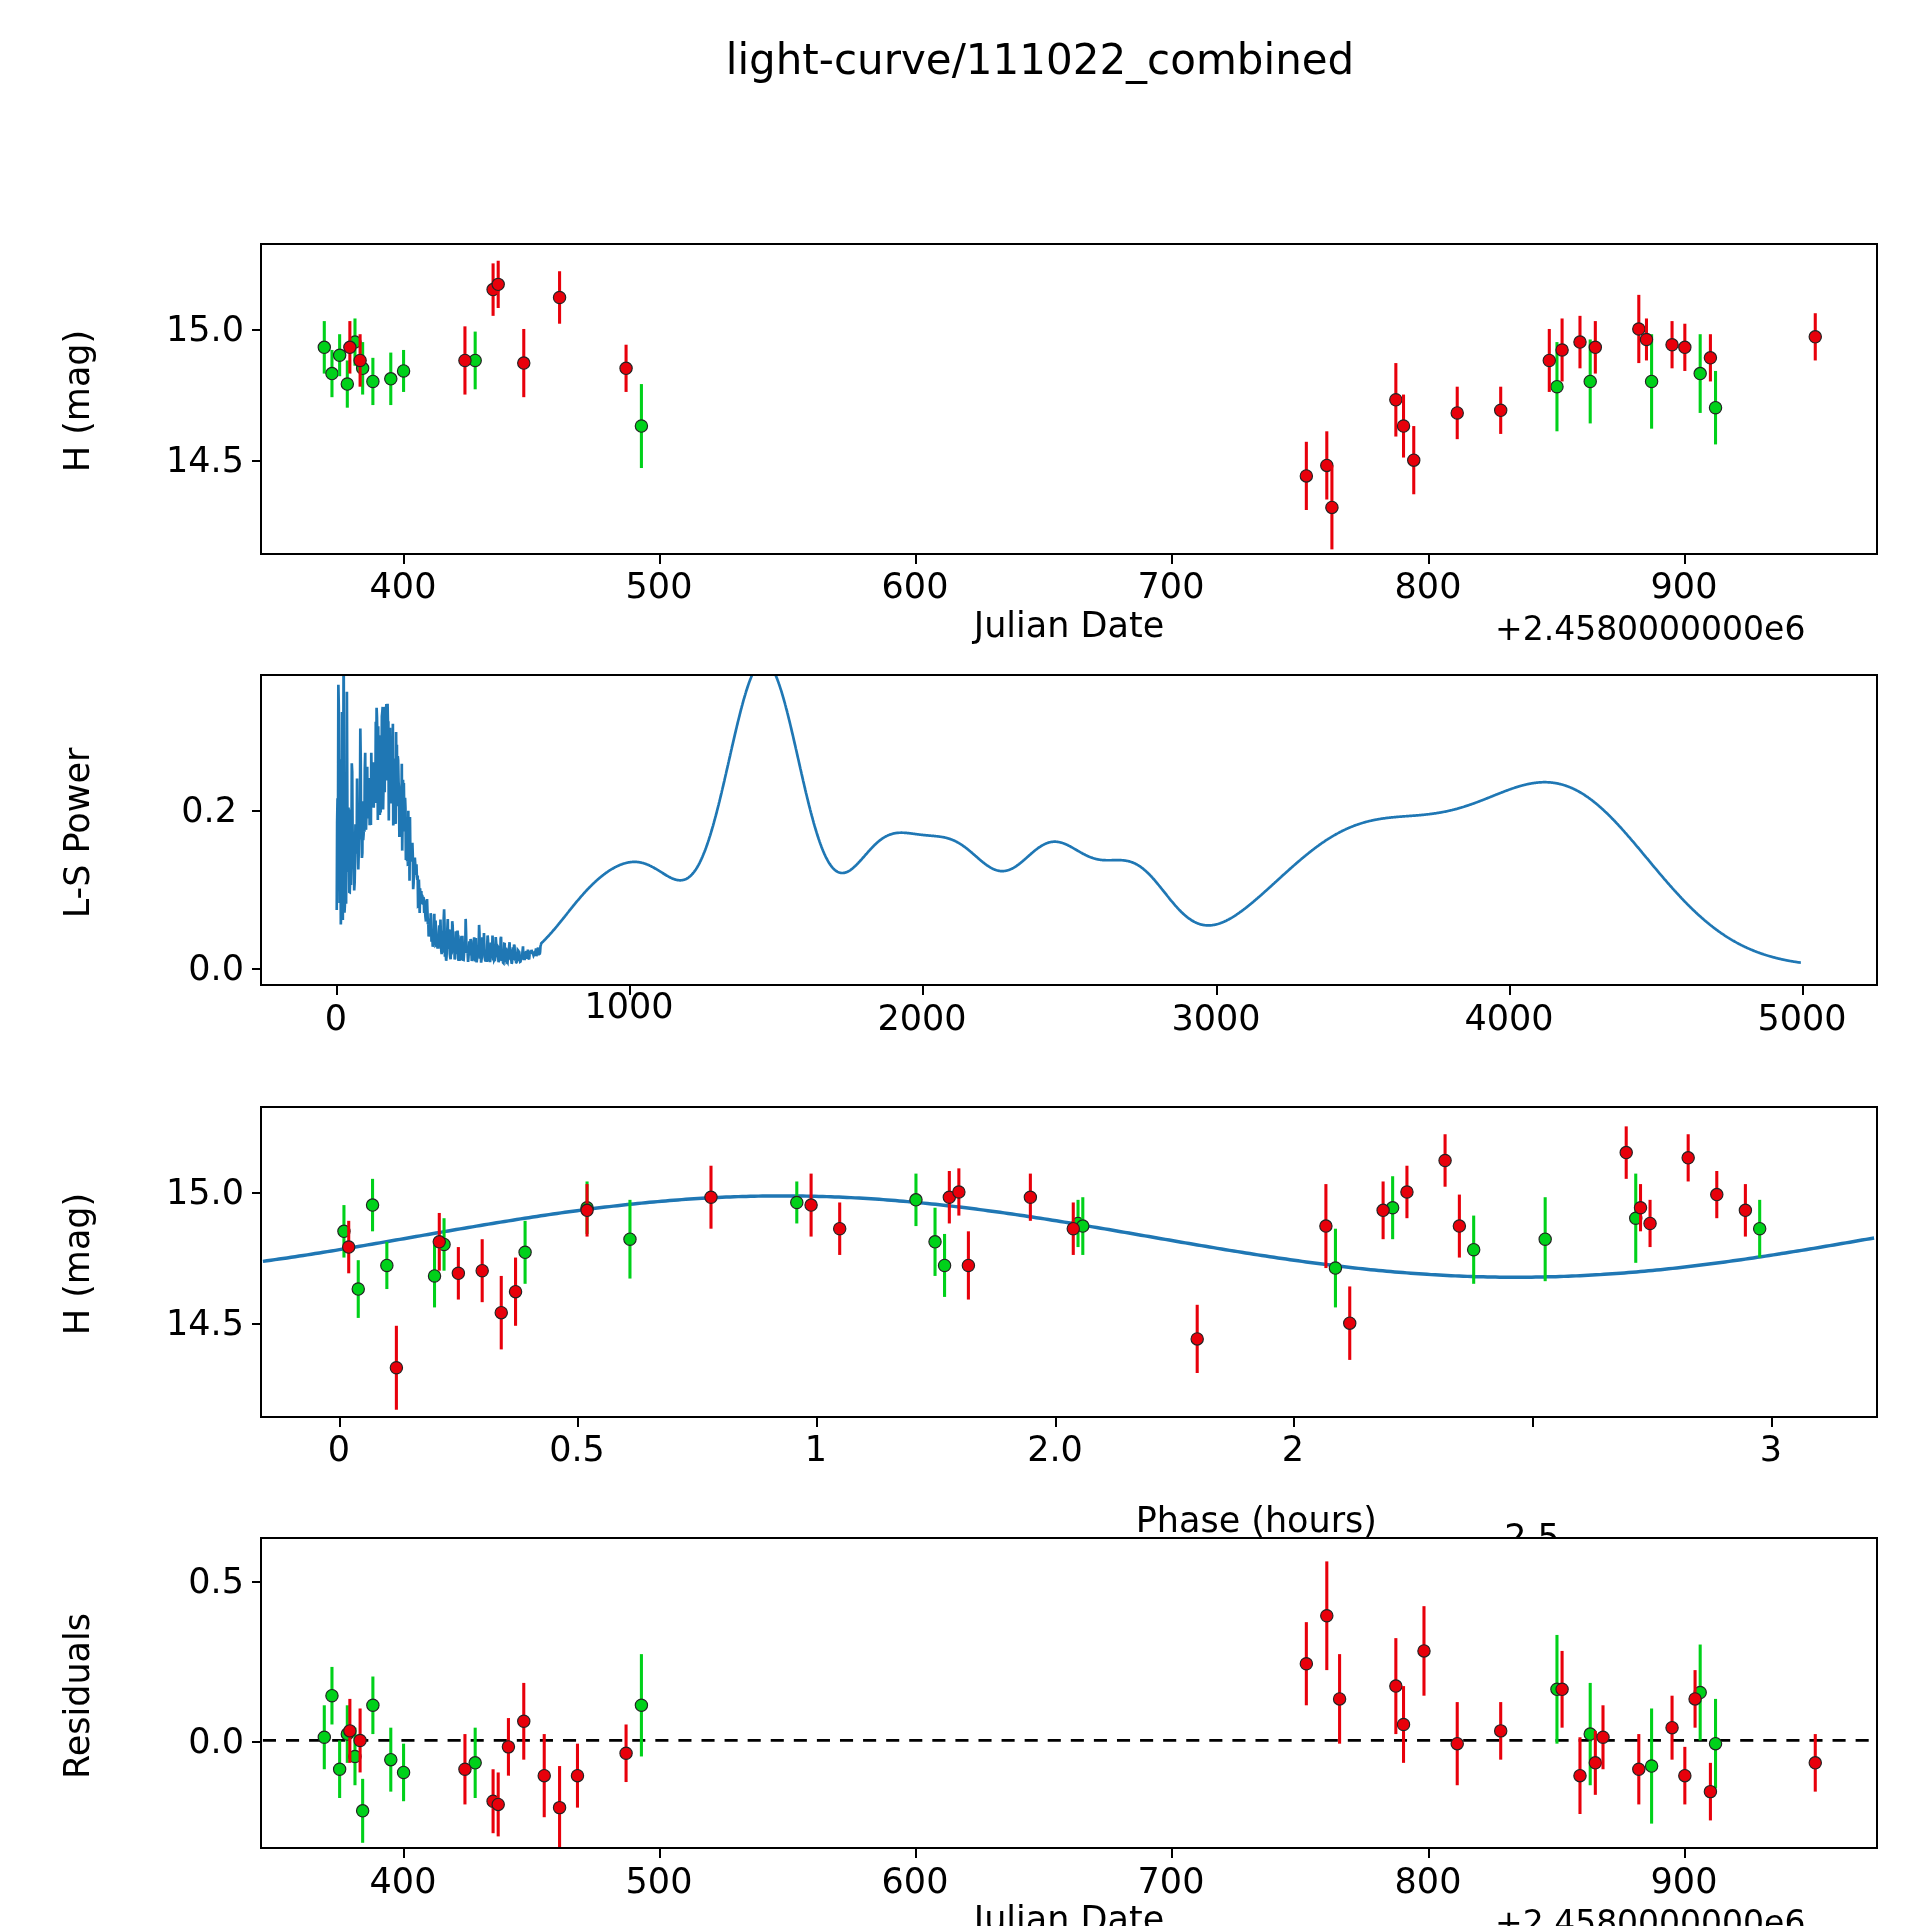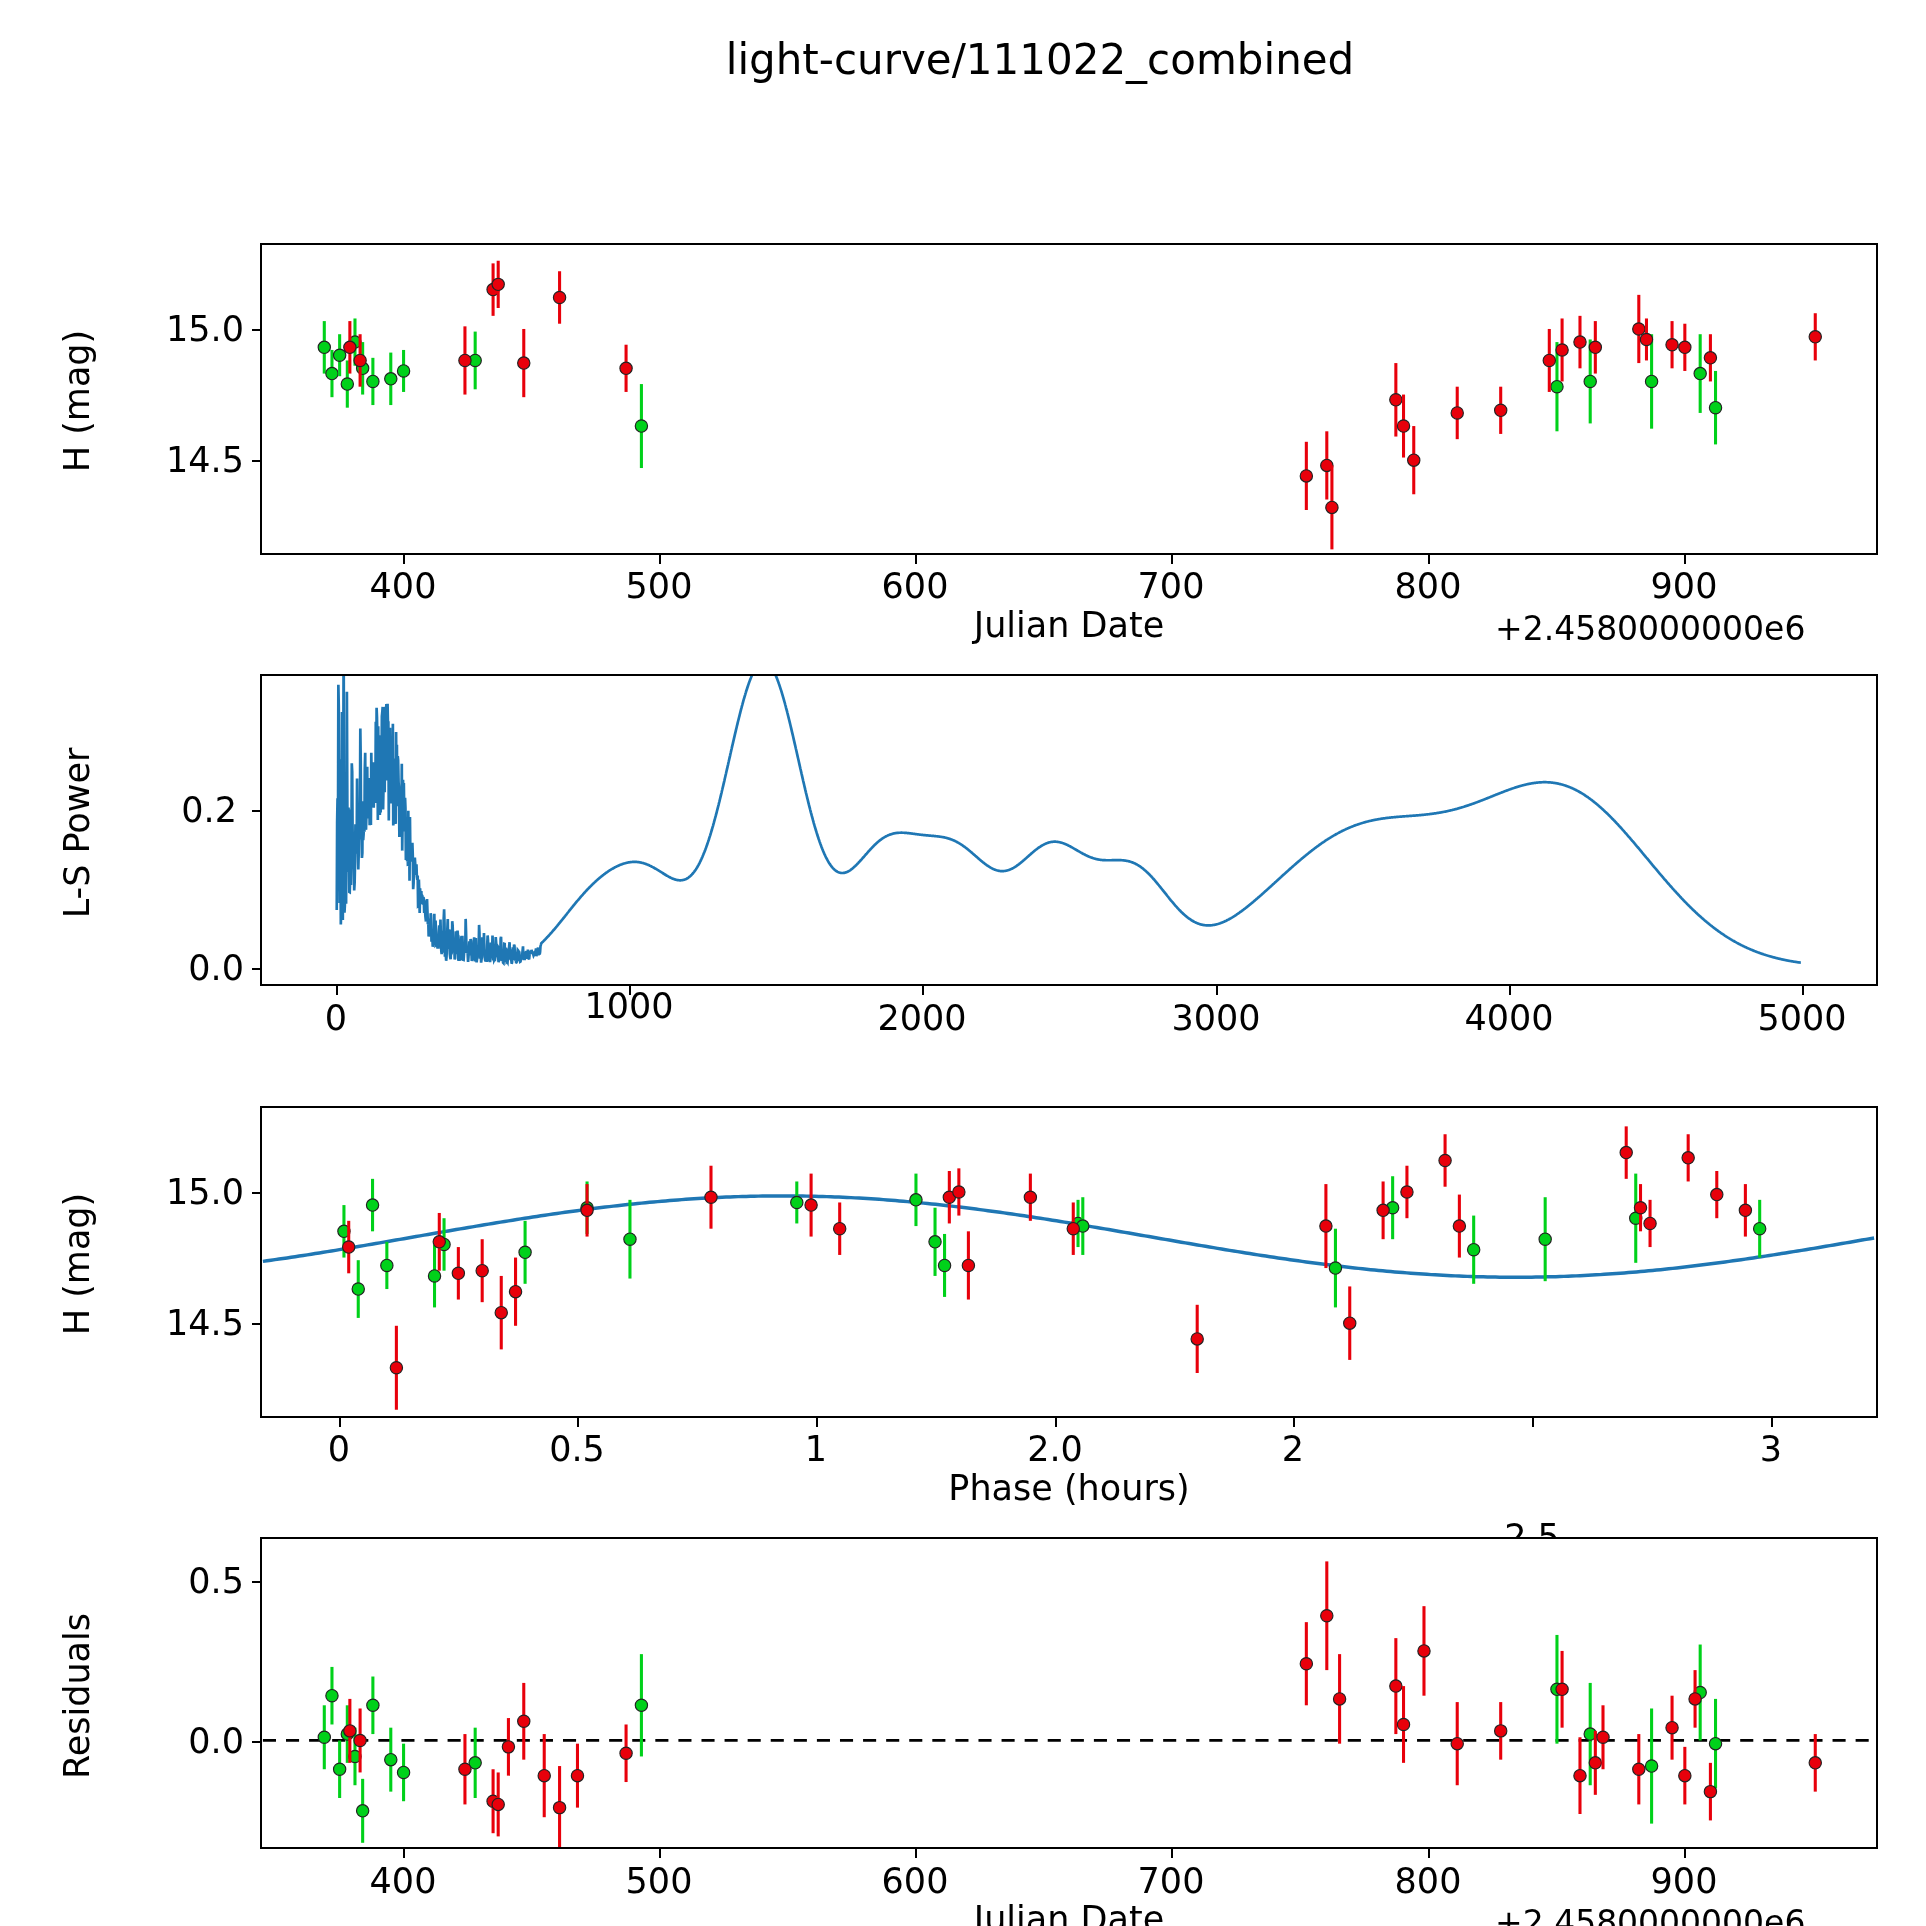--- a/index.html
+++ b/index.html
@@ -347,21 +347,21 @@
             <circle cx="3704.7692307692305" cy="129.5897435897432" r="16" fill="#e8000b" stroke="#222" stroke-width="3"></circle>
             <line x1="3779.1124260355027" y1="163.69230769230785" x2="3779.1124260355027" y2="286.46153846153857" stroke="#e8000b" stroke-width="8"></line>
             <circle cx="3779.1124260355027" cy="225.0769230769232" r="16" fill="#e8000b" stroke="#222" stroke-width="3"></circle>
             <line x1="3853.4556213017754" y1="197.7948717948724" x2="3853.4556213017754" y2="334.2051282051283" stroke="#e8000b" stroke-width="8"></line>
             <circle cx="3853.4556213017754" cy="266.00000000000034" r="16" fill="#e8000b" stroke="#222" stroke-width="3"></circle>
           </g>
         </svg>
     </div>
   </div>
   <div class="ylabel" style="left:77px; top:1244px; width:154px; transform: translateX(-50%) rotate(-90deg);">H (mag)</div>
-  <div class="xlabel" style="left:761px; top:1468px; width:616px;">Phase (hours)</div>
+  <div class="xlabel" style="left:761px; top:1500px; width:616px;text-align:right;">Phase (hours)</div>
   <div id="ticks3">
       <div class="tickmark-x" style="left: 339px; top: 1418px; height: 8.5px;"></div>
       <div class="tick-x" style="left: 339px; top: 1429px;">0</div>
       <div class="tickmark-x" style="left: 577px; top: 1418px; height: 8.5px;"></div>
       <div class="tick-x" style="left: 577px; top: 1429px;">0.5</div>
       <div class="tickmark-x" style="left: 816px; top: 1418px; height: 8.5px;"></div>
       <div class="tick-x" style="left: 816px; top: 1429px;">1</div>
       <div class="tickmark-x" style="left: 1055px; top: 1418px; height: 8.5px;"></div>
       <div class="tick-x" style="left: 1055px; top: 1429px;">2.0</div>
       <div class="tickmark-x" style="left: 1293px; top: 1418px; height: 8.5px;"></div>

